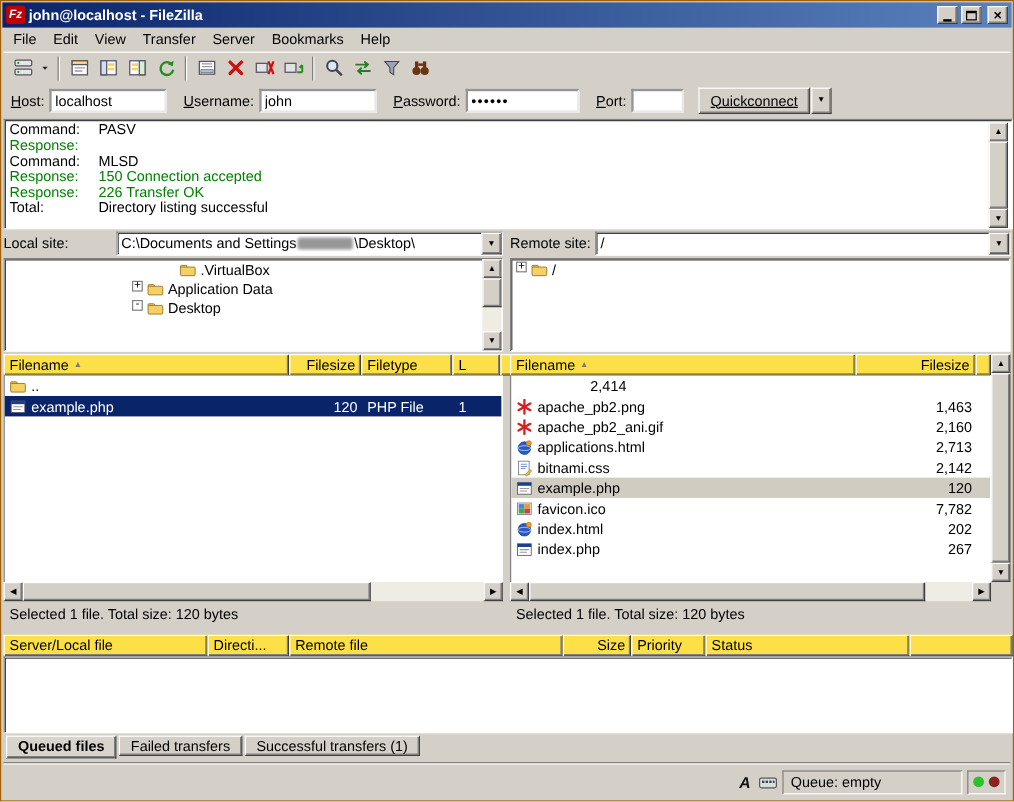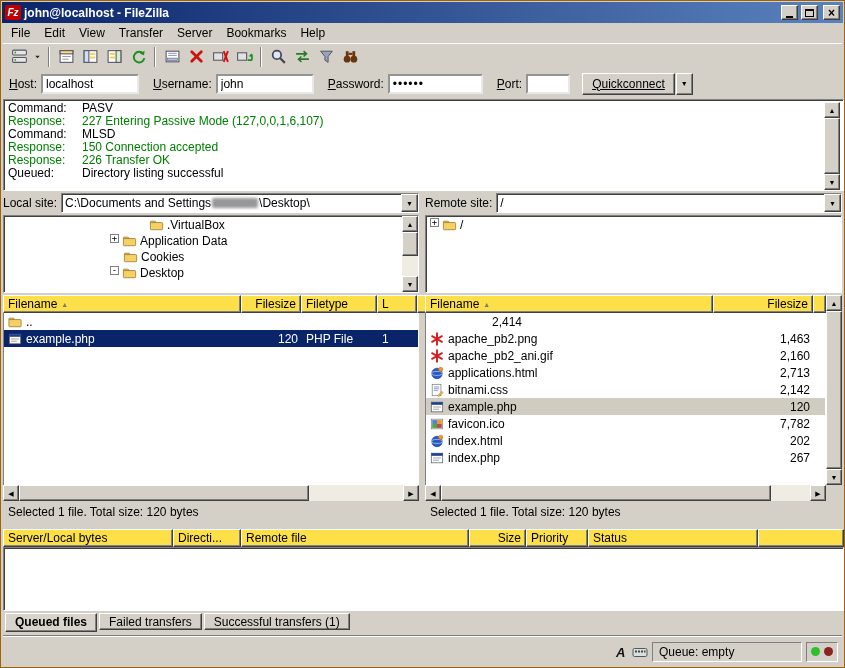--- a/index.html
+++ b/index.html
@@ -318,51 +318,50 @@
   </div>
 
   <div class="log inset-white">
     <div>
         <div class="log-line" style="color: rgb(0, 0, 0);">
           <span class="log-label">Command:</span>
           <span class="log-text">PASV</span>
         </div>
         <div class="log-line" style="color: rgb(0, 128, 0);">
           <span class="log-label">Response:</span>
-          <span class="log-text">227 Entering Passive Mode (127,0,0,1,6,107)</span>
         </div>
         <div class="log-line" style="color: rgb(0, 0, 0);">
           <span class="log-label">Command:</span>
           <span class="log-text">MLSD</span>
         </div>
         <div class="log-line" style="color: rgb(0, 128, 0);">
           <span class="log-label">Response:</span>
           <span class="log-text">150 Connection accepted</span>
         </div>
         <div class="log-line" style="color: rgb(0, 128, 0);">
           <span class="log-label">Response:</span>
           <span class="log-text">226 Transfer OK</span>
         </div>
         <div class="log-line" style="color: rgb(0, 0, 0);">
-          <span class="log-label">Queued:</span>
+          <span class="log-label">Total:</span>
           <span class="log-text">Directory listing successful</span>
         </div>
       </div>
     <div class="sb-log" data-scroll="v">
         <span class="sbtn">
           <span class="sgl">▲</span>
         </span>
         <span class="sthumb" style="flex: 1 1 0%;"></span>
         <span class="sbtn">
           <span class="sgl">▼</span>
         </span>
       </div>
   </div>
 
-  <div class="siterow" style="left:2px; width:416px;">
+  <div class="siterow" style="left:2px; width:416px;gap:36px;">
     <span class="slabel">Local site:</span>
     <span class="combo">
       <span class="combo-text"><span>C:\Documents and Settings</span><span class="censor"></span><span>\Desktop\</span></span>
       <span class="combo-btn">
           <span>▼</span>
         </span>
     </span>
   </div>
   <div class="siterow" style="left:424px; width:417px;">
     <span class="slabel">Remote site:</span>
@@ -388,29 +387,20 @@
         <div class="tree-row" style="padding-left: 106px;">
           <span class="expbox">+</span>
           <span class="ic tic">
             <svg viewBox="0 0 16 16" xmlns="http://www.w3.org/2000/svg">
               <rect x="1" y="3.6" width="6" height="2.6" rx="0.8" fill="#f7d064" stroke="#8a6d1f" stroke-width="0.8"></rect>
               <rect x="1" y="5.2" width="14" height="8.2" rx="1" fill="#f7d064" stroke="#8a6d1f" stroke-width="0.8"></rect>
             </svg>
           </span>
           <span class="tree-label">Application Data</span>
         </div>
-        <div class="tree-row" style="padding-left: 119px;">
-          <span class="ic tic">
-            <svg viewBox="0 0 16 16" xmlns="http://www.w3.org/2000/svg">
-              <rect x="1" y="3.6" width="6" height="2.6" rx="0.8" fill="#f7d064" stroke="#8a6d1f" stroke-width="0.8"></rect>
-              <rect x="1" y="5.2" width="14" height="8.2" rx="1" fill="#f7d064" stroke="#8a6d1f" stroke-width="0.8"></rect>
-            </svg>
-          </span>
-          <span class="tree-label">Cookies</span>
-        </div>
         <div class="tree-row" style="padding-left: 106px;">
           <span class="expbox">-</span>
           <span class="ic tic">
             <svg viewBox="0 0 16 16" xmlns="http://www.w3.org/2000/svg">
               <rect x="1" y="3.6" width="6" height="2.6" rx="0.8" fill="#f7d064" stroke="#8a6d1f" stroke-width="0.8"></rect>
               <rect x="1" y="5.2" width="14" height="8.2" rx="1" fill="#f7d064" stroke="#8a6d1f" stroke-width="0.8"></rect>
             </svg>
           </span>
           <span class="tree-label">Desktop</span>
         </div>
@@ -649,21 +639,21 @@
         <span class="sgl">▶</span>
       </span>
     </div>
   <div class="corner"></div>
 
   <div class="statustext" style="left:2px; width:416px;">Selected 1 file. Total size: 120 bytes</div>
   <div class="statustext" style="left:424px; width:417px;">Selected 1 file. Total size: 120 bytes</div>
 
   <div class="queuehdr">
       <span class="colhdr" style="width: 170px;">
-        <span class="hlabel">Server/Local bytes</span>
+        <span class="hlabel">Server/Local file</span>
       </span>
       <span class="colhdr" style="width: 68px;">
         <span class="hlabel">Directi...</span>
       </span>
       <span class="colhdr" style="width: 228px;">
         <span class="hlabel">Remote file</span>
       </span>
       <span class="colhdr r" style="width: 57px;">
         <span class="hlabel">Size</span>
       </span>

